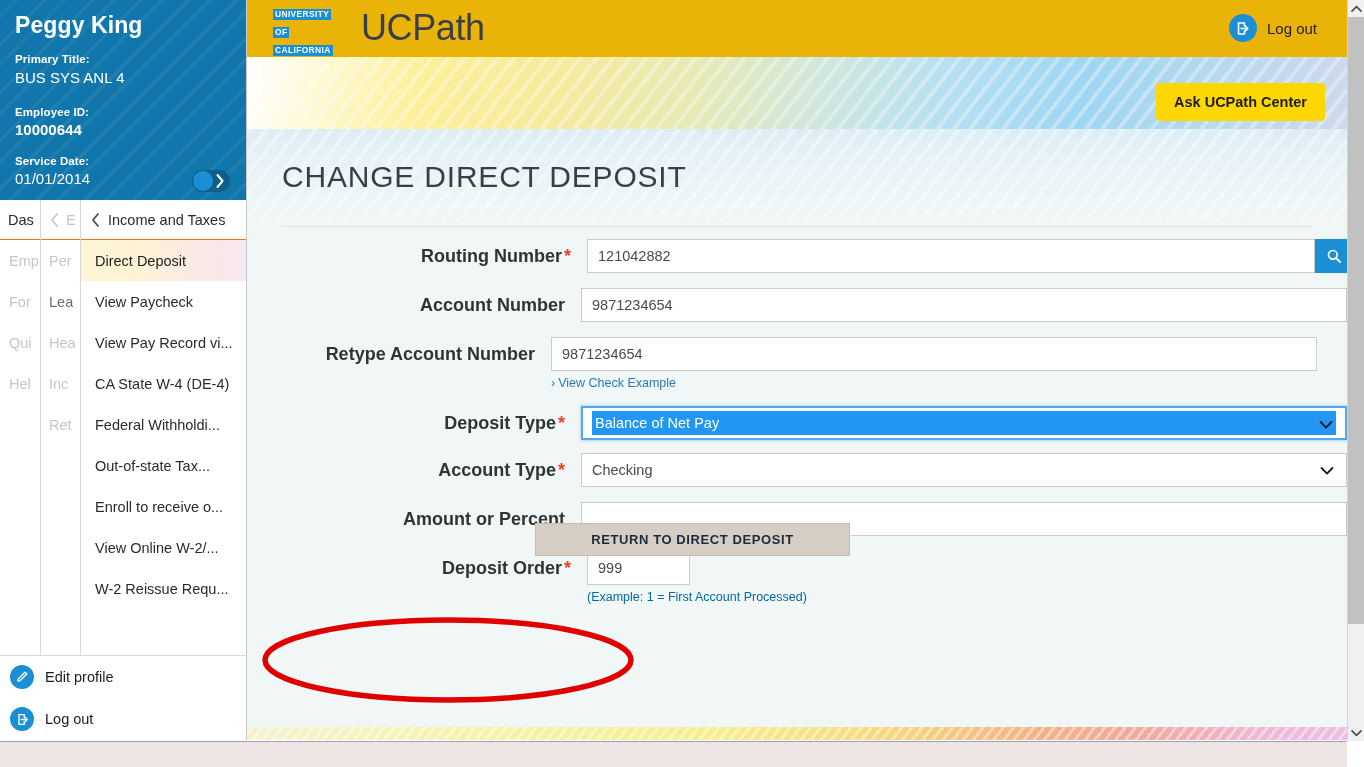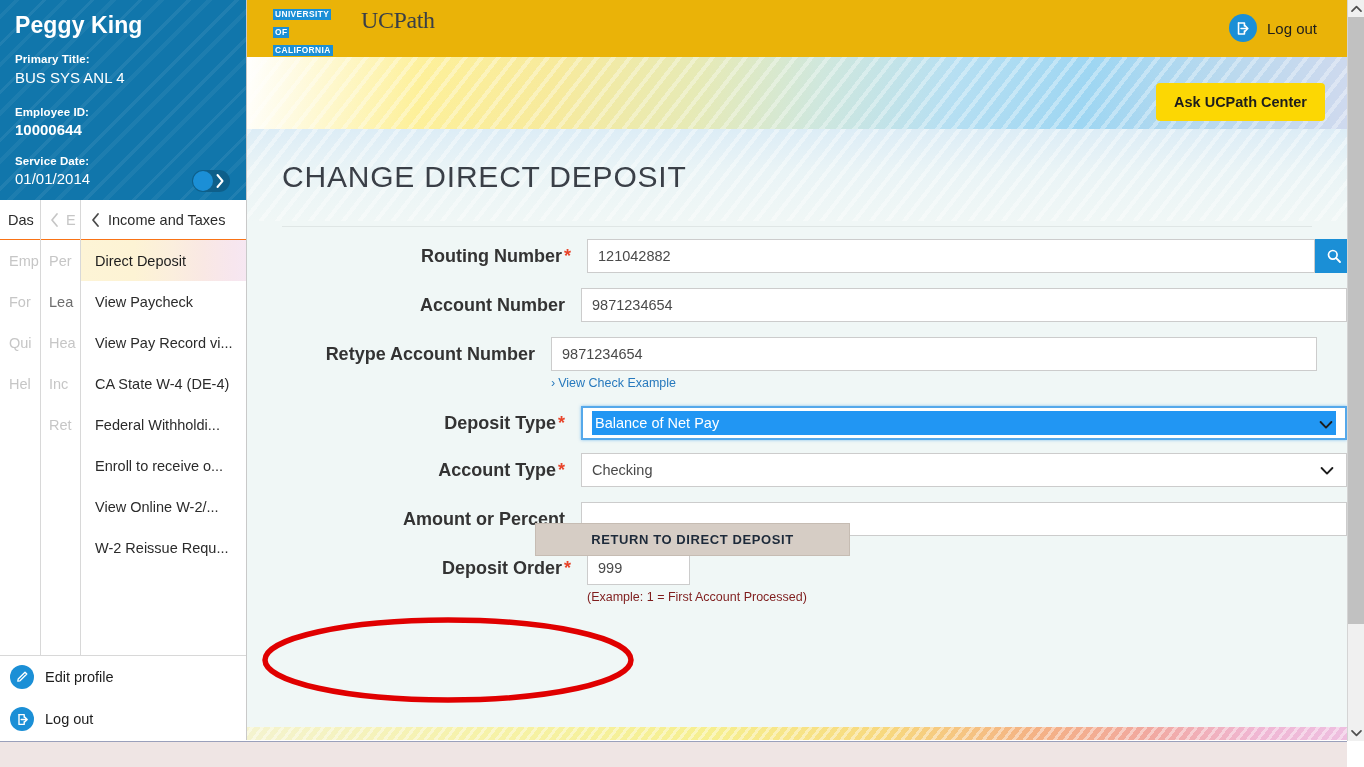--- a/index.html
+++ b/index.html
@@ -183,21 +183,21 @@
     background: #f6e96e;
     color: #1d1d1d;
     font-size: 9.5px;
     font-weight: bold;
     display: inline-block;
     padding: 1px 4px;
     margin-top: 2px;
   }
   #ucpath-word {
     position: absolute; left: 114px; top: 7px;
-    font-size: 24px; color: #3a3f47; letter-spacing: -0.4px; font-family: Liberation Serif, serif;
+    font-size: 36px; color: #3a3f47; letter-spacing: -0.4px;
   }
   #logout-top {
     position: absolute; right: 30px; top: 14px;
     display: flex; align-items: center;
   }
   #logout-top .circ-icon { width: 28px; height: 28px; }
   #logout-top .side-action-label { font-size: 15px; margin-left: 10px; }
 
   
   #content {
@@ -342,21 +342,21 @@
     width: 38px; height: 34px;
     background: #1b8fd6;
     border: none;
     border-radius: 0 3px 3px 0;
     display: flex; align-items: center; justify-content: center;
     cursor: pointer;
     padding: 0;
   }
 
   .helper {
-    font-size: 12.5px; color: #7f1d1d;
+    font-size: 12.5px; color: #0369a1;
     margin-top: 5px; margin-bottom: 2px;
   }
   .link-check {
     font-size: 12.5px; color: #2779bd;
     margin-top: 5px; cursor: pointer;
     display: inline-block;
   }
   .link-check .gt { color: #2779bd; margin-right: 3px; }
 
   #return-btn {
@@ -489,20 +489,21 @@
           <svg class="back-chev" width="13" height="18" viewBox="0 0 13 18">
             <path d="M9 3 L4 9 L9 15" fill="none" stroke="#4a4a4a" stroke-width="1.8" stroke-linecap="round" stroke-linejoin="round"></path>
           </svg>
           <span class="nav-head-label">Income and Taxes</span>
         </div>
         <div class="nav-item active">Direct Deposit</div>
         <div class="nav-item">View Paycheck</div>
         <div class="nav-item">View Pay Record vi...</div>
         <div class="nav-item">CA State W-4 (DE-4)</div>
         <div class="nav-item">Federal Withholdi...</div>
+        <div class="nav-item">Out-of-state Tax...</div>
         <div class="nav-item">Enroll to receive o...</div>
         <div class="nav-item">View Online W-2/...</div>
         <div class="nav-item">W-2 Reissue Requ...</div>
       </div>
     </div>
 
     <div id="sidebar-actions">
       <div class="side-action">
         <span class="circ-icon">
           <svg width="14" height="14" viewBox="0 0 14 14">

